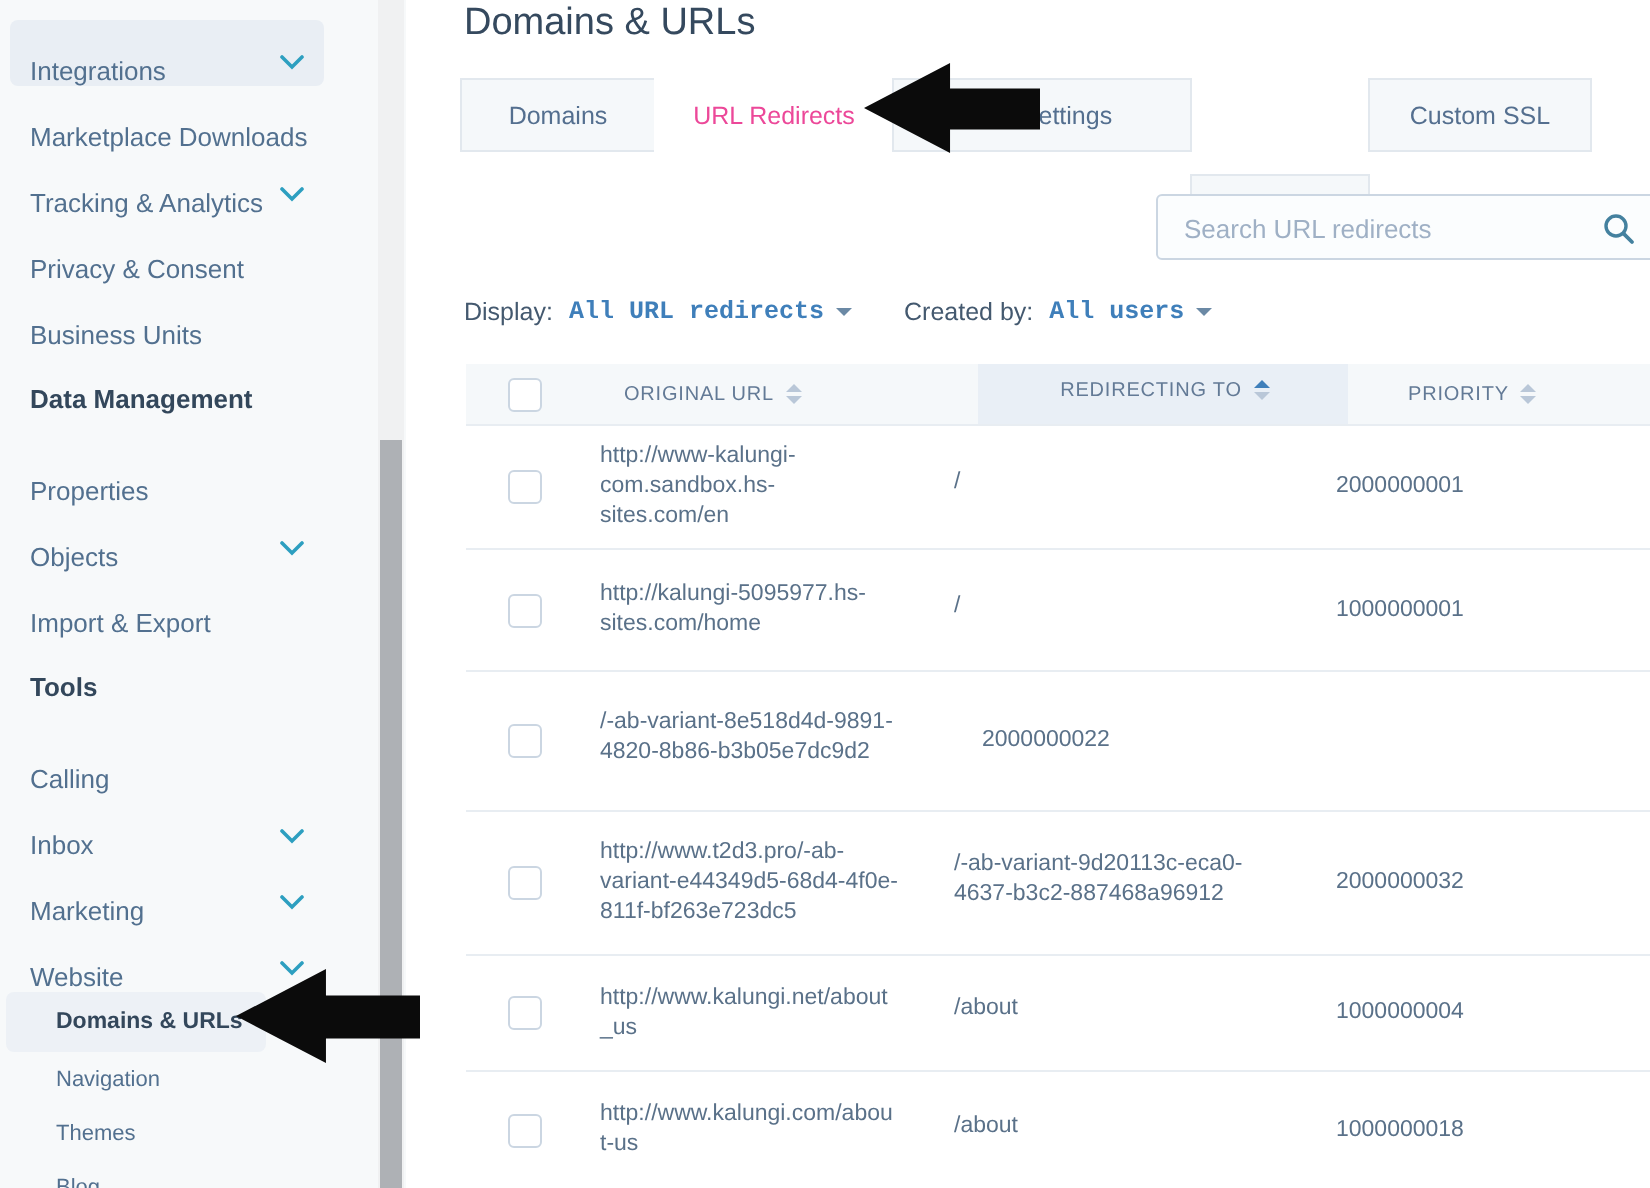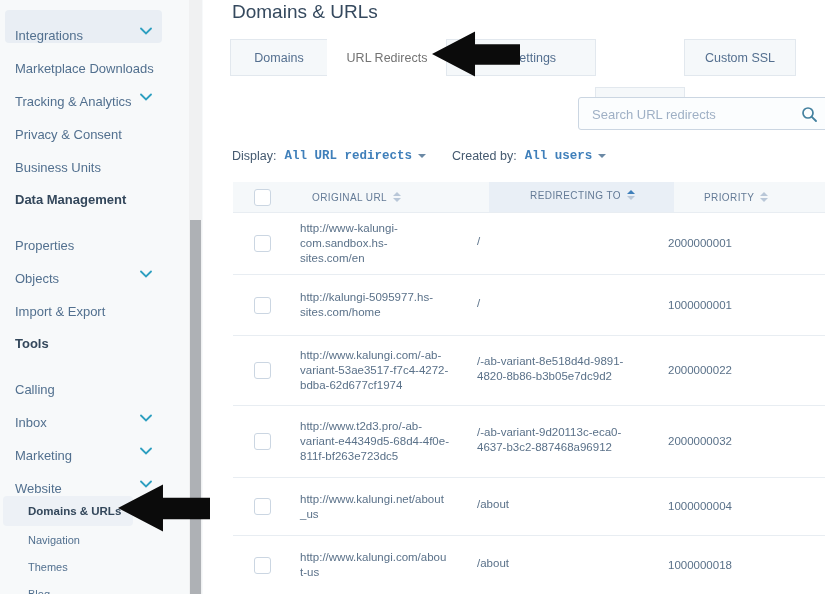--- a/index.html
+++ b/index.html
@@ -28,21 +28,21 @@
   
   .sb-track{position:absolute;left:189px;top:0;width:13px;height:594px;background:#f0f1f2;z-index:2;}
   .sb-thumb{position:absolute;left:1px;top:220px;width:11px;height:374px;background:#aeb1b5;}
   
   .page-title{position:absolute;left:232px;top:1px;font-size:19px;color:#35495e;z-index:3;}
   .tabbar{position:absolute;left:230px;top:39px;display:flex;z-index:3;}
   .tab{height:37px;box-sizing:border-box;border:1px solid #e2e8ee;background:#f5f8fa;
     display:flex;align-items:center;justify-content:center;font-size:12.5px;color:#546f8f;
     cursor:pointer;margin-left:-1px;}
   .tab:first-child{margin-left:0;}
-  .tab.active{background:#ffffff;border-color:#ffffff;color:#737373;}
+  .tab.active{background:#ffffff;border-color:#ffffff;color:#ec4899;}
   .tab-w1{width:98px;}.tab-w2{width:120px;}.tab-w3{width:150px;}.tab-w4{width:90px;margin-top:48px;}.tab-w5{width:112px;}
   .searchbox{position:absolute;left:578px;top:97px;width:254px;height:33px;box-sizing:border-box;
     border:1px solid #cbd6e2;border-radius:3px;background:#fbfdfe;z-index:3;}
   .searchbox input{border:none;outline:none;background:transparent;width:205px;height:29px;
     margin:1px 0 0 11px;font-size:13px;color:#33475b;font-family:"Liberation Sans",sans-serif;}
   .searchbox input::placeholder{color:#9fb0c5;}
   .search-ic{position:absolute;left:222px;top:8px;}
   .filters{position:absolute;left:232px;top:149px;display:flex;align-items:center;font-size:12.5px;z-index:3;}
   .f-label{color:#44596f;margin-right:8px;}
   .f-value{color:#3f7fba;font-weight:bold;cursor:pointer;display:flex;align-items:center;font-family:Liberation Mono, monospace;}
@@ -257,21 +257,20 @@
         <span class="checkbox"></span>
       </div>
     <div class="c2 cell-text">http://kalungi-5095977.hs-sites.com/home</div>
     <div class="c3 cell-text">/</div>
     <div class="c4 cell-text">1000000001</div>
   </div>
   <div class="t-row">
     <div class="c1">
         <span class="checkbox"></span>
       </div>
-    <div class="c2 cell-text">http://www.kalungi.com/-ab-variant-53ae3517-f7c4-4272-bdba-62d677cf1974</div>
     <div class="c3 cell-text">/-ab-variant-8e518d4d-9891-4820-8b86-b3b05e7dc9d2</div>
     <div class="c4 cell-text">2000000022</div>
   </div>
   <div class="t-row">
     <div class="c1">
         <span class="checkbox"></span>
       </div>
     <div class="c2 cell-text">http://www.t2d3.pro/-ab-variant-e44349d5-68d4-4f0e-811f-bf263e723dc5</div>
     <div class="c3 cell-text">/-ab-variant-9d20113c-eca0-4637-b3c2-887468a96912</div>
     <div class="c4 cell-text">2000000032</div>

